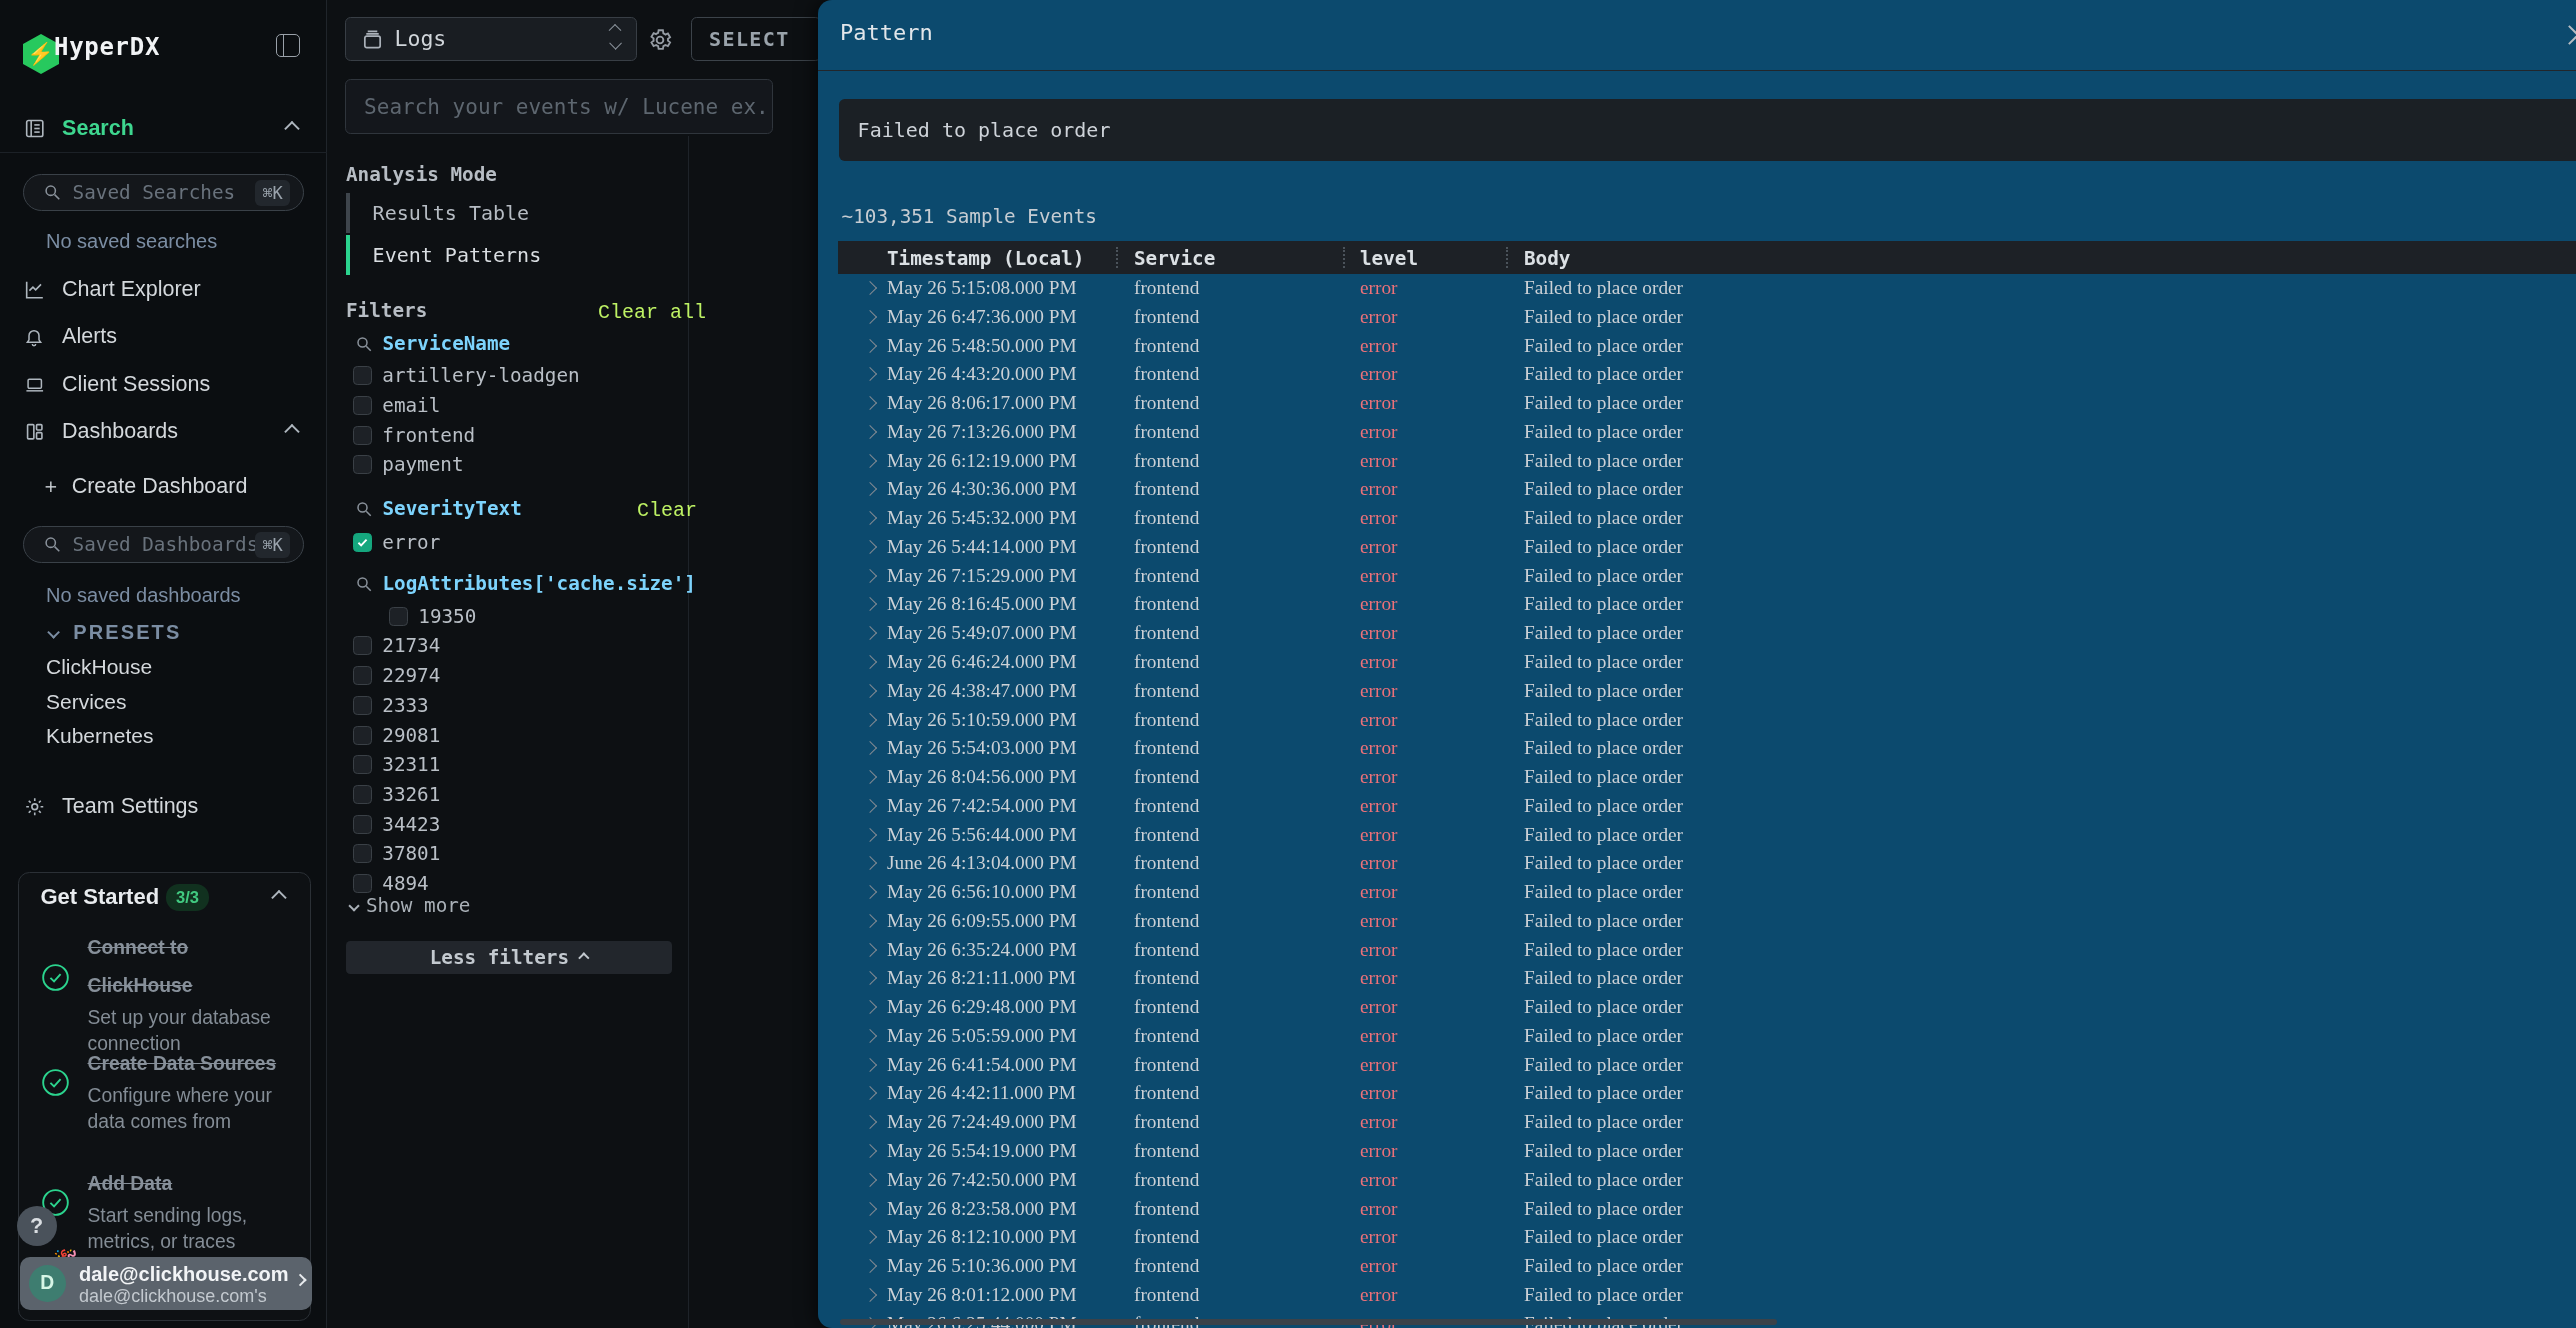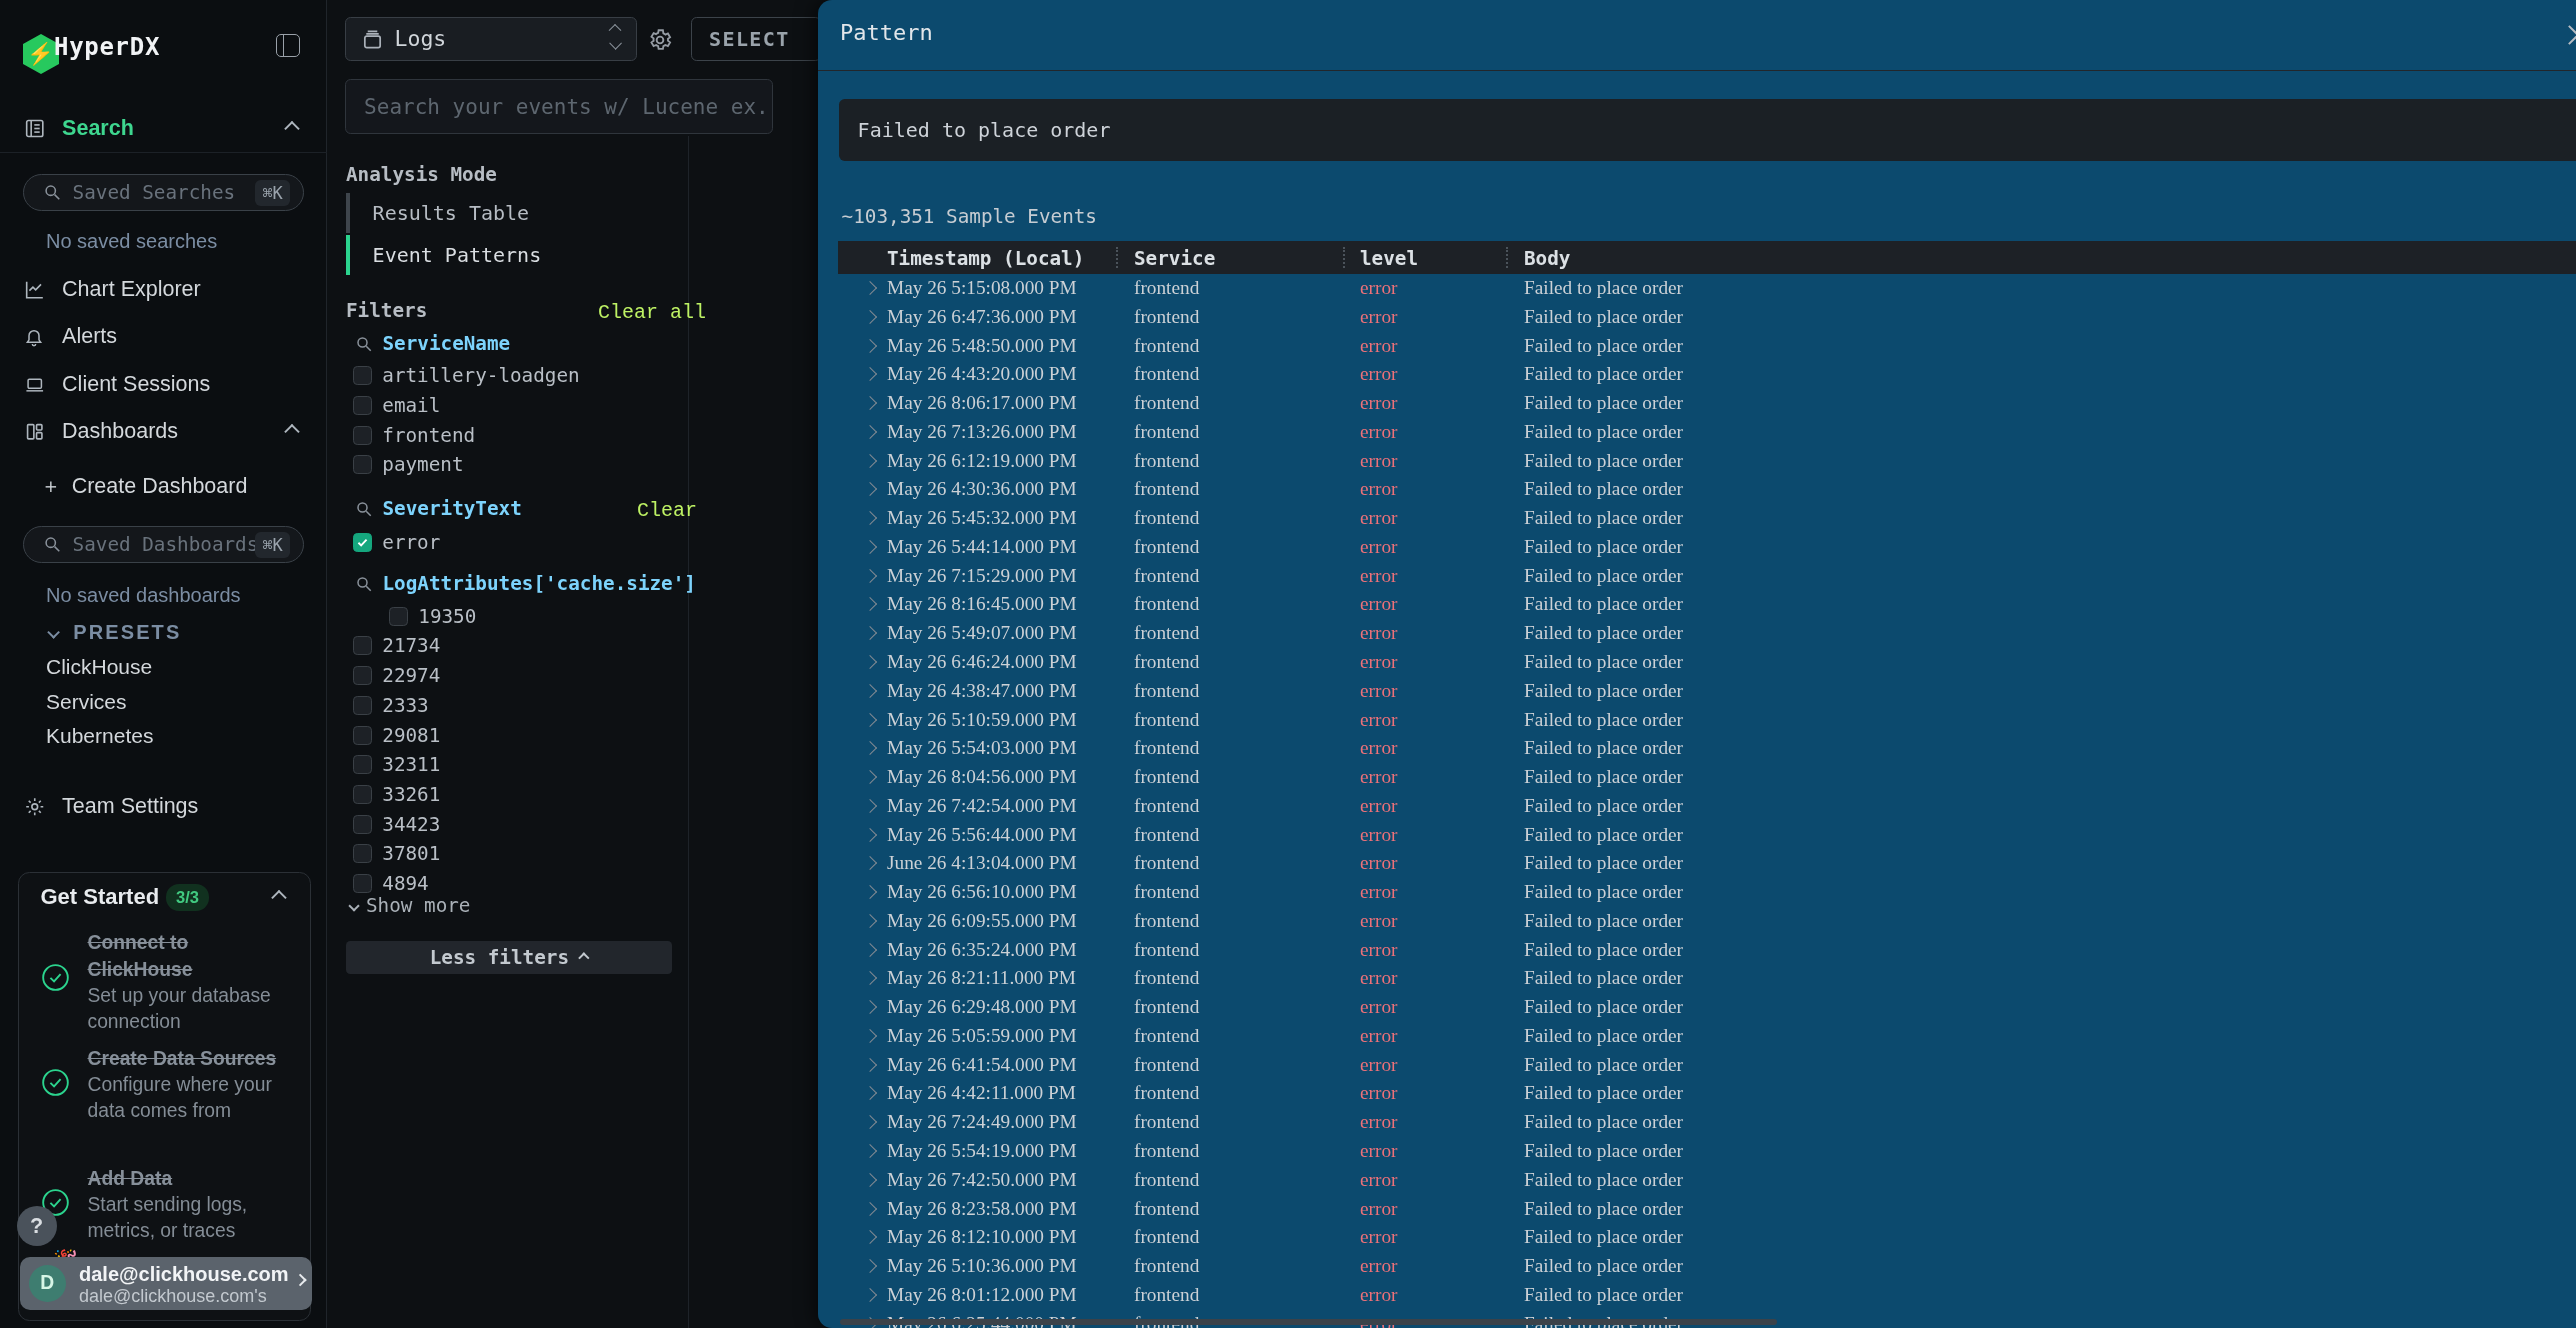--- a/index.html
+++ b/index.html
@@ -35,21 +35,21 @@
   .preset-item { position:absolute; left:46px; font-size:21px; color:#d4d8dc; }
 
   
   #gs-card { position:absolute; left:18px; top:872px; width:293px; height:449px; border:1.4px solid #2b3036; border-radius:11.4px; background:#0e1114; }
   .gs-title { position:absolute; left:21.5px; top:11.4px; font-size:22px; font-weight:bold; color:#e8ebee; }
   .gs-badge { position:absolute; left:147px; top:11.4px; background:#11311f; color:#41c980; font-weight:bold; font-size:16.5px;
               border-radius:13px; padding:3.6px 10px; }
   .gs-item { position:absolute; left:21.5px; width:250px; }
   .gs-check { position:absolute; left:0; width:29px; height:29px; }
   .gs-texts { margin-left:47px; }
-  .gs-item-title { font-size:19.3px; font-weight:bold; color:#87909a; text-decoration:line-through; line-height:27px; }
+  .gs-item-title { font-size:19.3px; font-weight:bold; color:#87909a; text-decoration:line-through; line-height:38px; }
   .gs-item-desc { font-size:19.3px; color:#848d96; line-height:26px; }
   .gs-emoji { position:absolute; left:34px; top:375px; font-size:20px; }
 
   #help-btn { position:absolute; left:16.5px; top:1206px; width:40px; height:40px; border-radius:50%; background:#4a525b;
               color:#d9dde1; font-size:21.5px; font-weight:bold; display:flex; align-items:center; justify-content:center; z-index:4; }
   #user-chip { position:absolute; left:20px; top:1257px; width:292px; height:53px; background:#5b636c; border-radius:10px; z-index:5; }
   .avatar { position:absolute; left:8.6px; top:7.9px; width:37px; height:37px; border-radius:50%; background:#3e7d70;
             color:#d6f5e6; font-size:19.3px; font-weight:bold; display:flex; align-items:center; justify-content:center; }
   .user-name { position:absolute; left:59px; top:6.4px; font-size:20px; font-weight:bold; color:#f2f4f6; }
   .user-sub { position:absolute; left:59px; top:29px; font-size:18px; color:#c3c9cf; }

